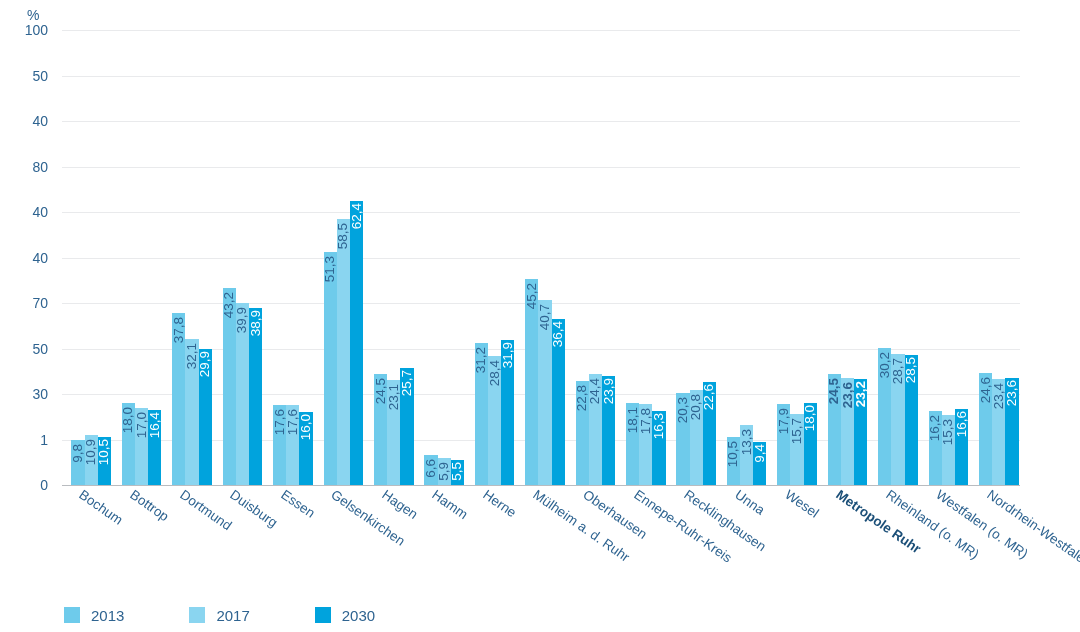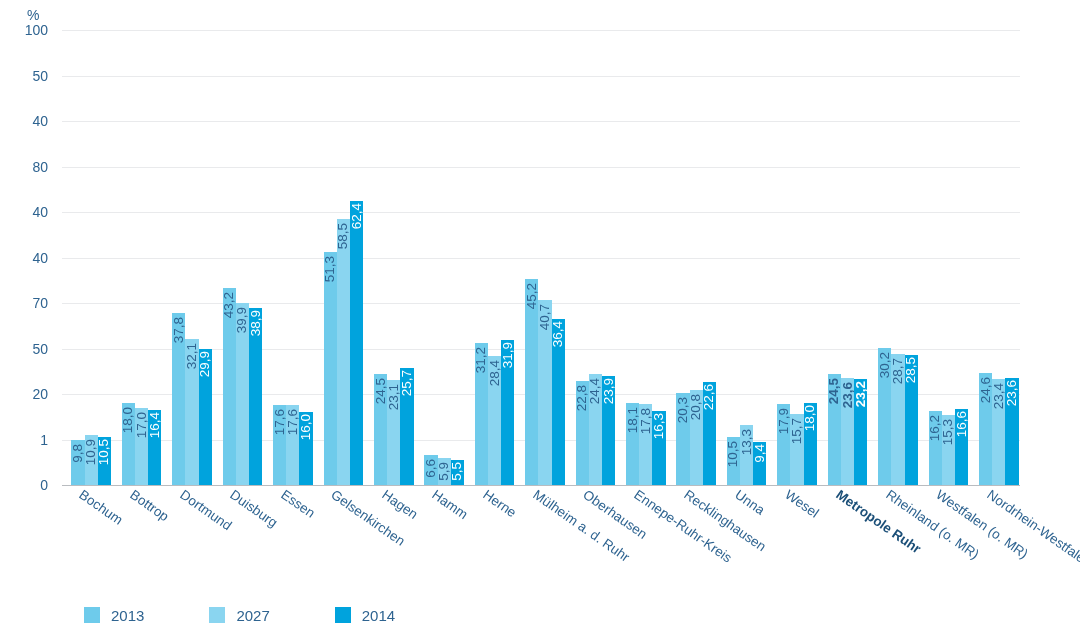--- a/index.html
+++ b/index.html
@@ -49,41 +49,41 @@
   .xlabel{
     position:absolute;top:0;
     font-size:13.5px;color:#2e6390;white-space:nowrap;
     transform-origin:left top;
     transform:rotate(35deg);
   }
   .xlabel.bold{font-weight:bold;color:#1b4f78;}
 
   
   .legend{
-    position:absolute;left:84px;top:604px;height:22px;
+    position:absolute;left:64px;top:604px;height:22px;
     display:flex;
   }
   .legend-item{display:flex;align-items:center;margin-right:65px;}
   .swatch{width:16px;height:16px;margin-right:11px;display:inline-block;}
   .legend-text{font-size:15px;color:#2e6390;}
 </style>
 </head>
 <body>
 
 <div id="chart-root">
 
   <div class="unit-label">%</div>
 
   <div class="plot" id="plot">
       <div class="gridline baseline" style="top: 455px;"></div>
       <div class="ytick-wrap" style="top: 455px;">0</div>
       <div class="gridline" style="top: 409.5px;"></div>
       <div class="ytick-wrap" style="top: 409.5px;">1</div>
       <div class="gridline" style="top: 364px;"></div>
-      <div class="ytick-wrap" style="top: 364px;">20</div>
+      <div class="ytick-wrap" style="top: 364px;">30</div>
       <div class="gridline" style="top: 318.5px;"></div>
       <div class="ytick-wrap" style="top: 318.5px;">50</div>
       <div class="gridline" style="top: 273px;"></div>
       <div class="ytick-wrap" style="top: 273px;">70</div>
       <div class="gridline" style="top: 227.5px;"></div>
       <div class="ytick-wrap" style="top: 227.5px;">40</div>
       <div class="gridline" style="top: 182px;"></div>
       <div class="ytick-wrap" style="top: 182px;">40</div>
       <div class="gridline" style="top: 136.5px;"></div>
       <div class="ytick-wrap" style="top: 136.5px;">80</div>
@@ -440,21 +440,21 @@
       <div class="xlabel" style="left: 930.789px;">Nordrhein-Westfalen</div>
     </div>
 
   <div class="legend" id="legend">
       <div class="legend-item">
         <span class="swatch" style="background: rgb(110, 203, 235);"></span>
         <span class="legend-text">2013</span>
       </div>
       <div class="legend-item">
         <span class="swatch" style="background: rgb(138, 213, 240);"></span>
-        <span class="legend-text">2027</span>
+        <span class="legend-text">2017</span>
       </div>
       <div class="legend-item">
         <span class="swatch" style="background: rgb(0, 163, 221);"></span>
-        <span class="legend-text">2014</span>
+        <span class="legend-text">2030</span>
       </div>
     </div>
 
 </div>
 
 </body></html>

